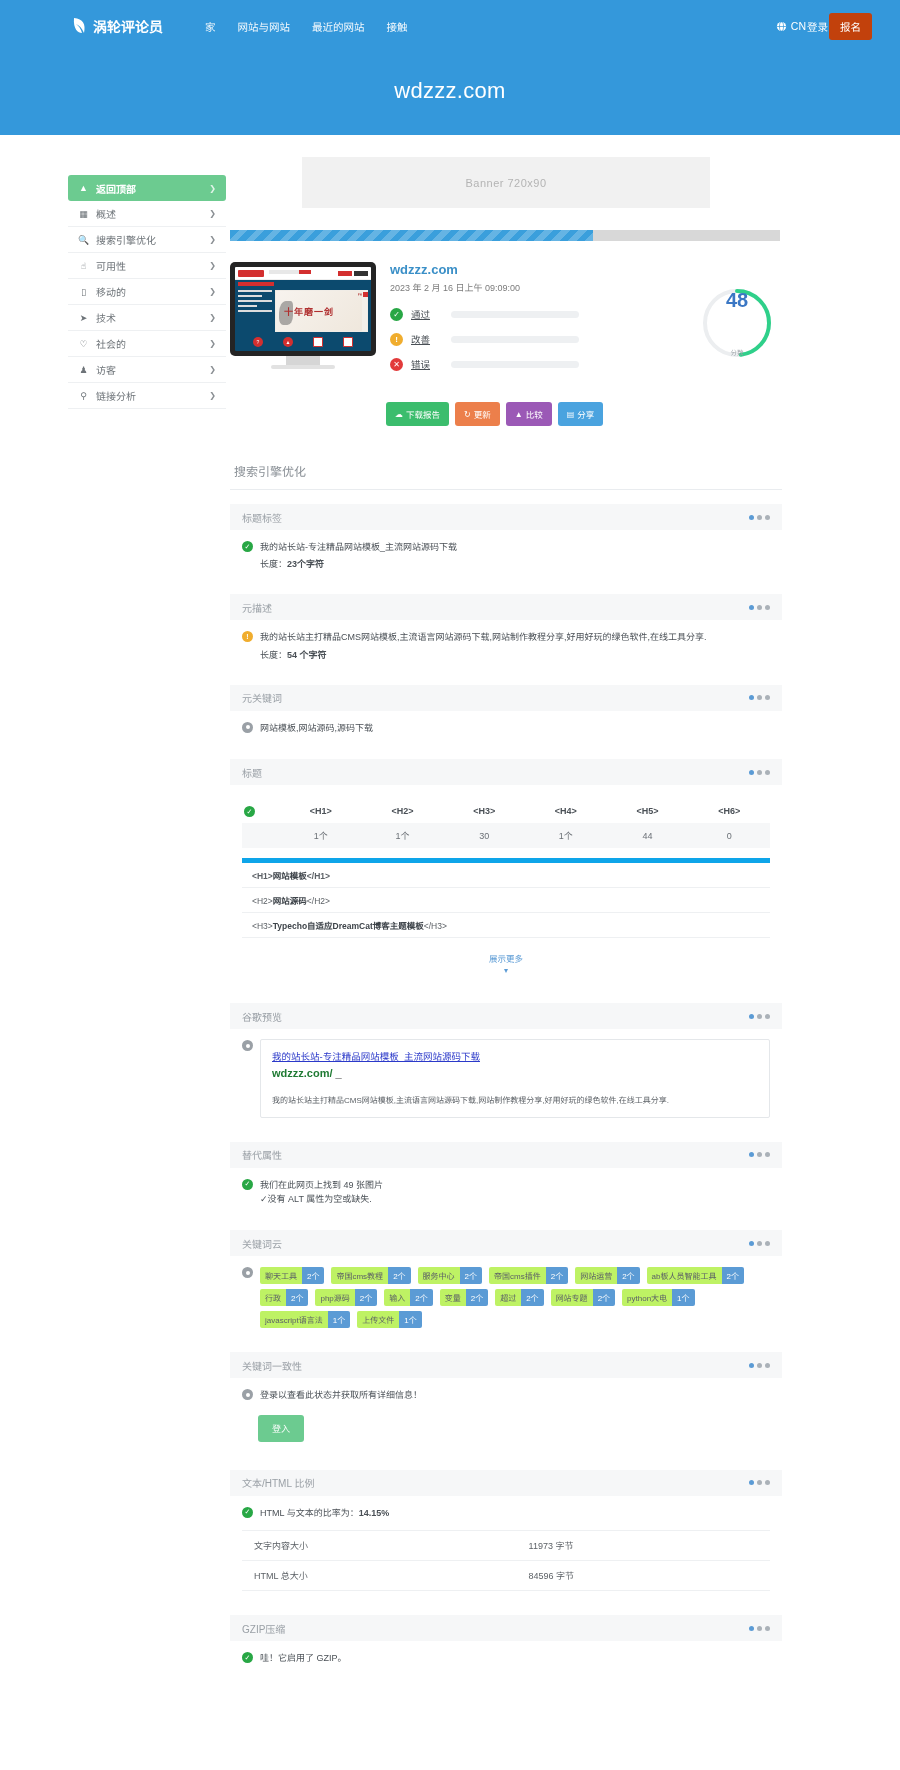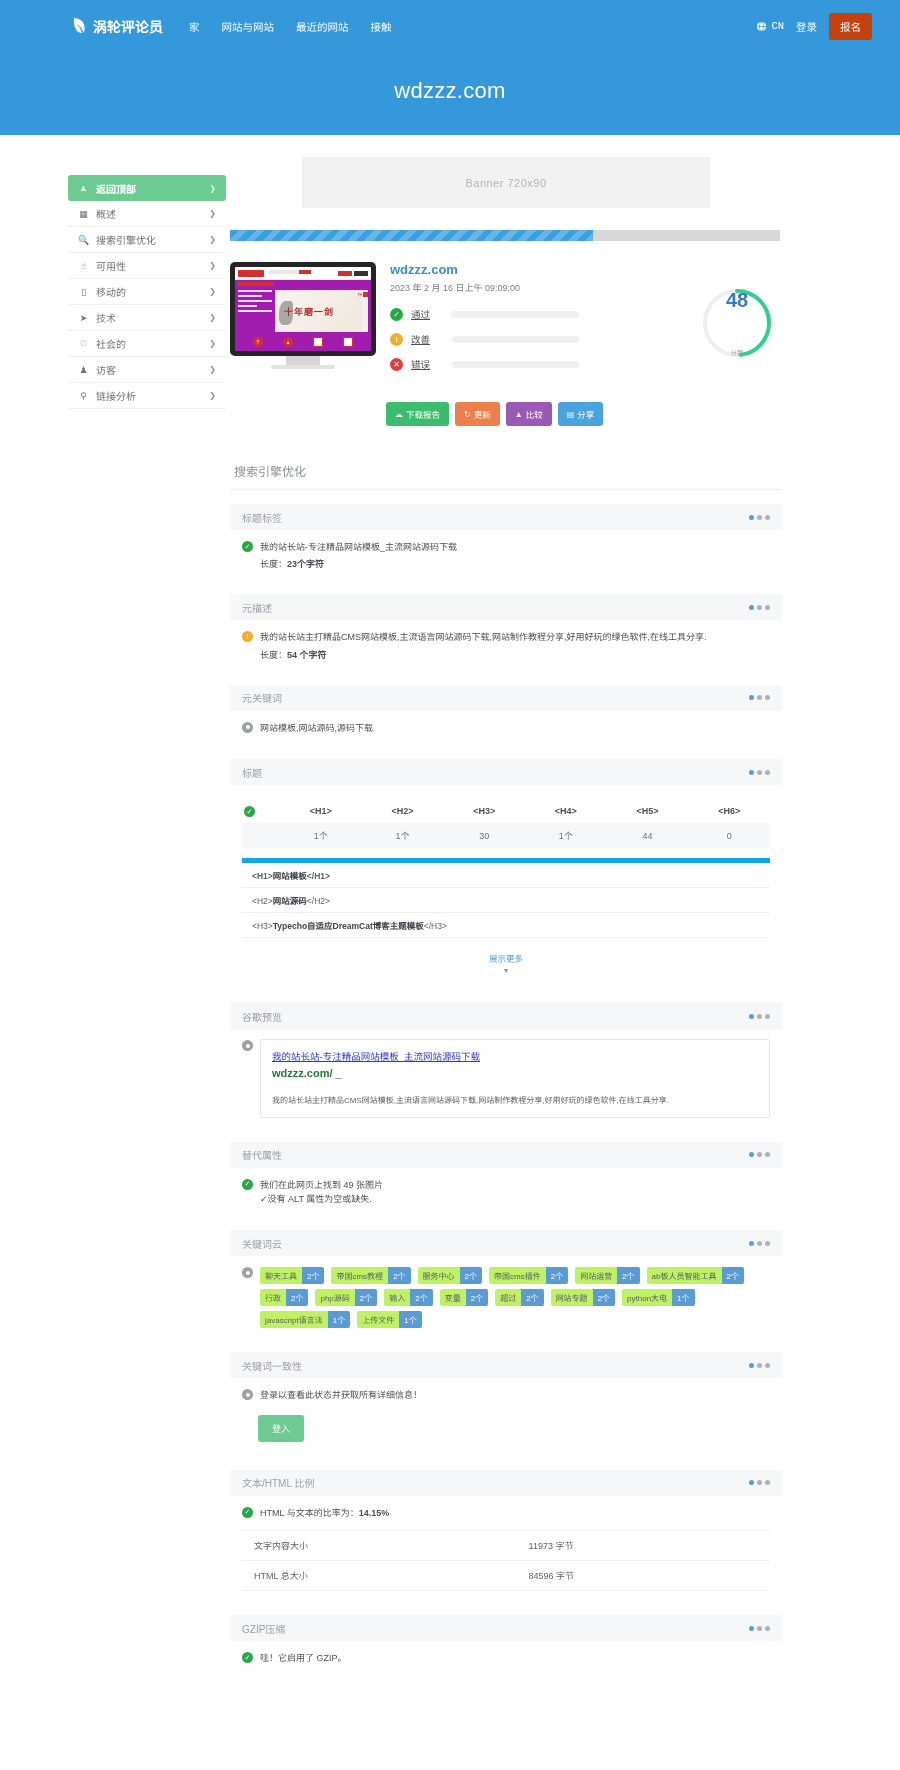--- a/index.html
+++ b/index.html
@@ -24,36 +24,35 @@
     height: 52px;
     padding: 0 28px 0 72px;
   }
   .brand {
     display: flex;
     align-items: center;
     gap: 6px;
     color: #fff;
     font-size: 14px;
     font-weight: bold;
-    margin-right: 26px;
+    margin-right: 42px;
   }
   .leaf-icon { width: 15px; height: 18px; display: block; }
   .nav-links { display: flex; align-items: center; gap: 22px; }
   .nav-links a {
     color: #ffffff;
     font-size: 10.5px;
     text-decoration: none;
     opacity: .95;
   }
   .nav-right {
     margin-left: auto;
     display: flex;
     align-items: center;
-    gap: 12px;
-    font-family: Liberation Mono, monospace;
+    gap: 1px;
   }
   .lang {
     display: flex;
     align-items: center;
     gap: 4px;
     color: #fff;
     font-size: 10.5px;
   }
   .globe { width: 11px; height: 11px; display: block; }
   .login-link { color: #fff; font-size: 10.5px; text-decoration: none; }
@@ -145,21 +144,21 @@
   
   .summary { display: flex; padding: 0 4px; gap: 14px; }
   .monitor { width: 146px; flex: none; padding-top: 4px; }
   .mon-screen {
     background: #242424;
     border-radius: 5px;
     padding: 5px;
     height: 94px;
   }
   .mon-inner {
-    background: #a21caf;
+    background: #0c4a6e;
     height: 100%;
     border-radius: 1px;
     overflow: hidden;
     position: relative;
     font-size: 3px;
   }
   .mon-topbar { height: 13px; background:#fff; border-bottom: 1px solid #eee; position: relative; }
   .mon-logo { position:absolute; left:3px; top:3px; width:26px; height:7px; background:#d32f2f; border-radius:1px; }
   .mon-searchbar { position:absolute; left:34px; top:3px; width:30px; height:4px; background:#e8e8e8; }
   .mon-searchbtn { position:absolute; left:64px; top:3px; width:12px; height:4px; background:#d32f2f; }

